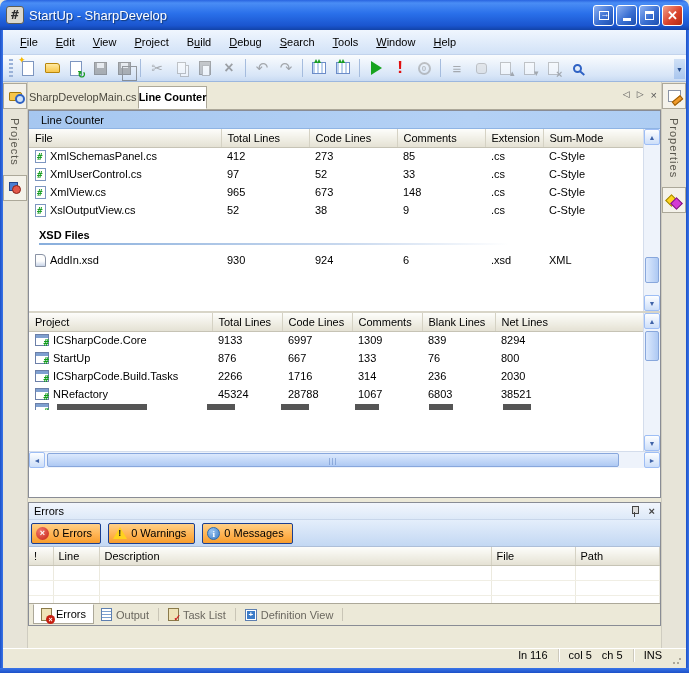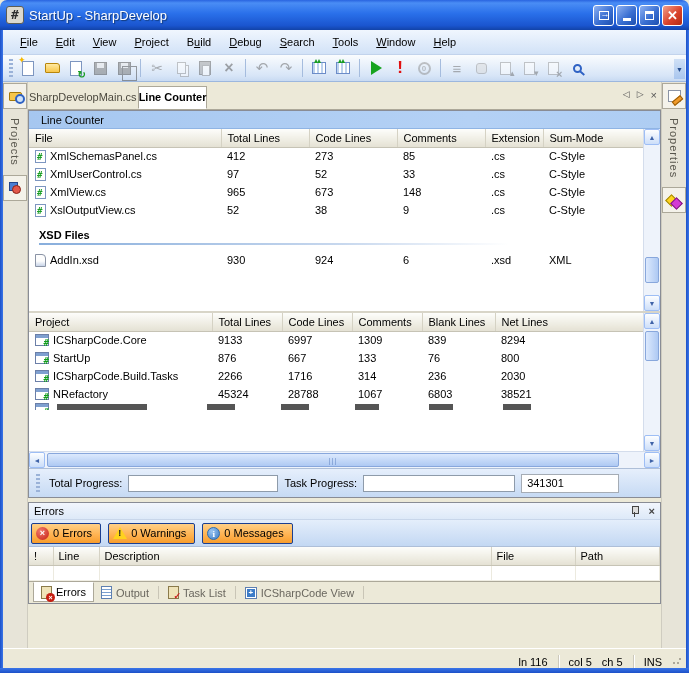--- a/index.html
+++ b/index.html
@@ -138,21 +138,21 @@
   .hthumb{background:linear-gradient(180deg,#dce9fd,#aec9f3);display:flex;align-items:center;justify-content:center;color:#6b8cc8;font-size:7px;letter-spacing:1px;}
 
   
   .progress-row{height:29px;background:linear-gradient(180deg,#e6effc,#c6daf4);display:flex;align-items:center;
     border-top:1px solid #aebfd8;padding-left:4px;gap:6px;}
   .pbar{height:17px;border:1px solid #8e9baa;background:#fff;padding:1px;}
   .pfill{height:100%;background:repeating-linear-gradient(90deg,#44d24f 0 5px,#eaf8ec 5px 7px);}
   .pcounter{width:98px;height:19px;background:#fff;border:1px solid #a5acb5;display:flex;align-items:center;padding-left:5px;}
 
   
-  .errors-panel{height:102px;border:1px solid #898c95;margin-top:4px;background:#fff;display:flex;flex-direction:column;}
+  .errors-panel{height:124px;border:1px solid #898c95;margin-top:4px;background:#fff;display:flex;flex-direction:column;}
   .ep-title{height:17px;background:linear-gradient(180deg,#f2f6fd,#dde9f8);display:flex;align-items:center;
     padding:0 5px;border-bottom:1px solid #c8d6ea;}
   .ep-title .t{flex:1;}
   .pin-icon{width:9px;height:11px;position:relative;margin-right:9px;}
   .pin-icon::before{content:"";position:absolute;left:1px;top:0;width:5px;height:6px;border:1px solid #444;background:#ddd;}
   .pin-icon::after{content:"";position:absolute;left:3px;top:6px;width:1px;height:5px;background:#444;}
   .ep-close{color:#444;font:bold 11px/11px "Liberation Sans",sans-serif;}
   .ep-toolbar{height:27px;background:linear-gradient(180deg,#e4eefb,#c3d8f3);display:flex;align-items:center;
     padding-left:2px;gap:7px;border-bottom:1px solid #aebfd8;}
   .ebtn{height:21px;display:inline-flex;align-items:center;gap:4px;padding:0 8px 0 4px;
@@ -181,21 +181,21 @@
   .output-tab-icon{width:11px;height:13px;background:#fff;border:1px solid #5e7fb0;
     background-image:repeating-linear-gradient(180deg,#fff 0 2px,#7ba0cf 2px 3px);}
   .task-list-tab-icon{width:11px;height:13px;background:#efe3b8;border:1px solid #8a7a4a;}
   .task-list-tab-icon::after{content:"\2713";position:absolute;right:-3px;bottom:-3px;color:#c22;font:bold 9px/9px "Liberation Sans",sans-serif;}
   .definition-view-tab-icon{width:12px;height:12px;background:#fff;border:1px solid #5e7fb0;}
   .definition-view-tab-icon::after{content:"+";position:absolute;left:1px;top:1px;width:8px;height:8px;background:#3c7cc8;
     color:#fff;font:bold 8px/8px "Liberation Sans",sans-serif;text-align:center;}
 
   
   .statusbar{position:absolute;left:3px;right:3px;top:648px;height:20px;background:#ece9d8;
-    border-top:1px solid #fff;display:flex;align-items:flex-end;justify-content:flex-end;padding-right:14px;}
+    border-top:1px solid #fff;display:flex;align-items:flex-start;justify-content:flex-end;padding-right:14px;}
   .sb-seg{padding:0 10px;}
   .sb-sep{width:1px;height:13px;background:#cdc9bc;box-shadow:1px 0 0 #fff;}
   .grip{position:absolute;right:4px;bottom:3px;width:10px;height:10px;
     background:radial-gradient(circle at 2px 8px,#aca899 1.2px,transparent 1.5px),
                radial-gradient(circle at 6px 8px,#aca899 1.2px,transparent 1.5px),
                radial-gradient(circle at 8px 4px,#aca899 1.2px,transparent 1.5px);}
 </style>
 </head>
 <body>
 
@@ -569,28 +569,20 @@
         <span class="sb-arrow" style="bottom:0;left:0;">▼</span>
       </div>
     </div>
 
     <div class="hscroll">
       <span class="sb-arrow" style="left:0;top:0;">◄</span>
       <span class="sb-thumb hthumb" style="left:18px;top:1px;bottom:1px;width:572px;">|||</span>
       <span class="sb-arrow" style="right:0;top:0;">►</span>
     </div>
 
-    <div class="progress-row">
-      <span class="tgrip"></span>
-      <span>Total Progress:</span>
-      <span class="pbar" style="width:150px;"><span class="pfill" style="width: 100%;"></span></span>
-      <span>Task Progress:</span>
-      <span class="pbar" style="width:152px;"><span class="pfill" style="width: 100%;"></span></span>
-      <span class="pcounter">341301</span>
-    </div>
   </div>
 
   <div class="errors-panel">
     <div class="ep-title">
       <span class="t">Errors</span>
       <span class="pin-icon"></span>
       <span class="ep-close">×</span>
     </div>
     <div class="ep-toolbar">
       <span class="ebtn">
@@ -666,21 +658,21 @@
         <span>Output</span>
       </span>
       <span class="btab-sep"></span>
       <span class="btab">
         <span class="ti task-list-tab-icon"></span>
         <span>Task List</span>
       </span>
       <span class="btab-sep"></span>
       <span class="btab">
         <span class="ti definition-view-tab-icon"></span>
-        <span>ICSharpCode View</span>
+        <span>Definition View</span>
       </span>
       <span class="btab-sep"></span>
     </div>
   </div>
 </div>
 
 <div class="statusbar">
   <span class="sb-seg">ln 116</span>
   <span class="sb-sep"></span>
   <span class="sb-seg">col 5</span>

